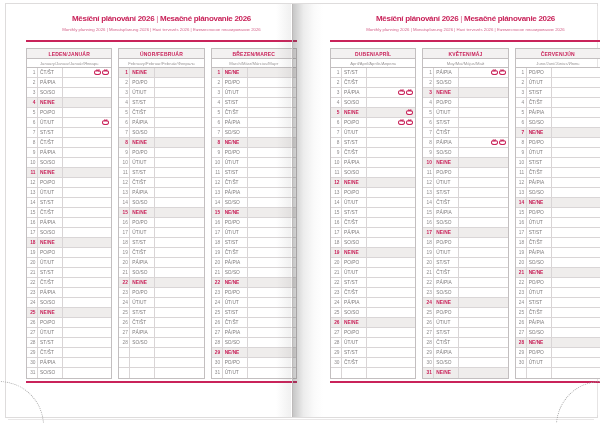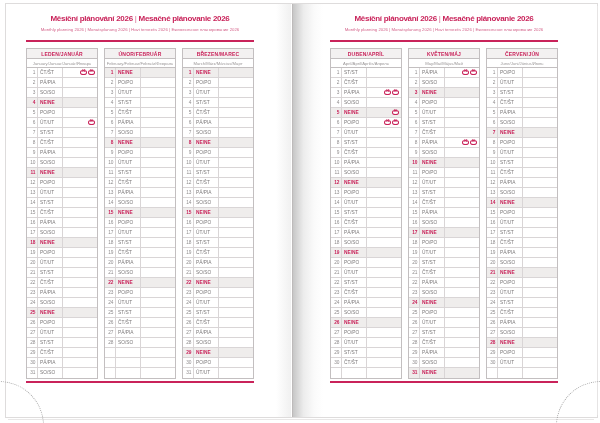--- a/index.html
+++ b/index.html
@@ -31,21 +31,21 @@
     background:linear-gradient(to right, rgba(110,110,110,0) 0%, rgba(110,110,110,0.10) 100%);
   }
   .gutter-right{
     position:absolute;left:292px;width:30px;top:4px;bottom:6px;z-index:4;
     background:linear-gradient(to right, rgba(80,80,80,0.32) 0%, rgba(120,120,120,0.14) 35%, rgba(160,160,160,0.05) 70%, rgba(160,160,160,0) 100%);
     border-left:1px solid #bdbaba;
   }
   .page{position:absolute;top:0;height:423px;z-index:2;}
   .page-left{left:0;width:291px;}
   .page-right{left:293px;width:307px;}
-  .page-content{position:absolute;top:0;width:228px;border-radius:8px;}
+  .page-content{position:absolute;top:0;width:271px;border-radius:8px;}
   .page-left .page-content{left:26px;}
   .page-right .page-content{left:37px;}
 
   .title{
     margin-top:13px;text-align:center;font-size:8px;font-weight:bold;
     letter-spacing:-0.3px;line-height:11px;color:var(--accent);white-space:nowrap;
   }
   .title .sep{color:var(--accent-light);font-weight:normal;padding:0 2px;}
   .subtitle{
     margin-top:3px;text-align:center;font-size:4.3px;line-height:6px;

